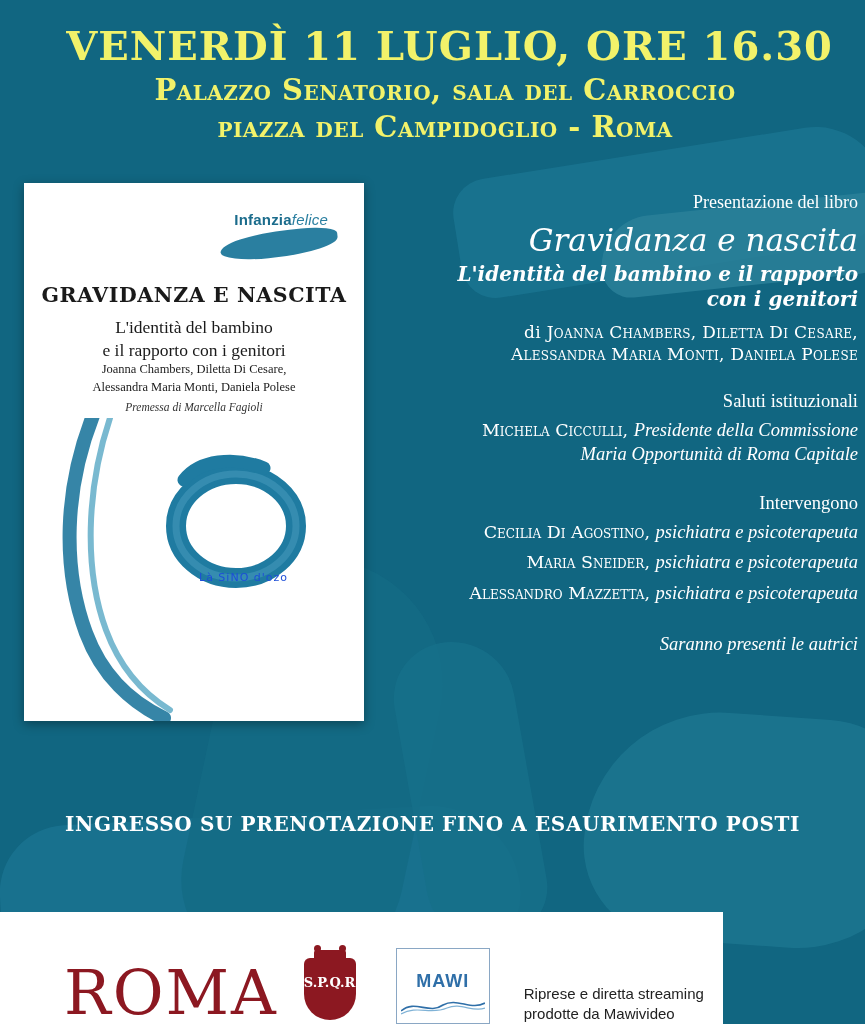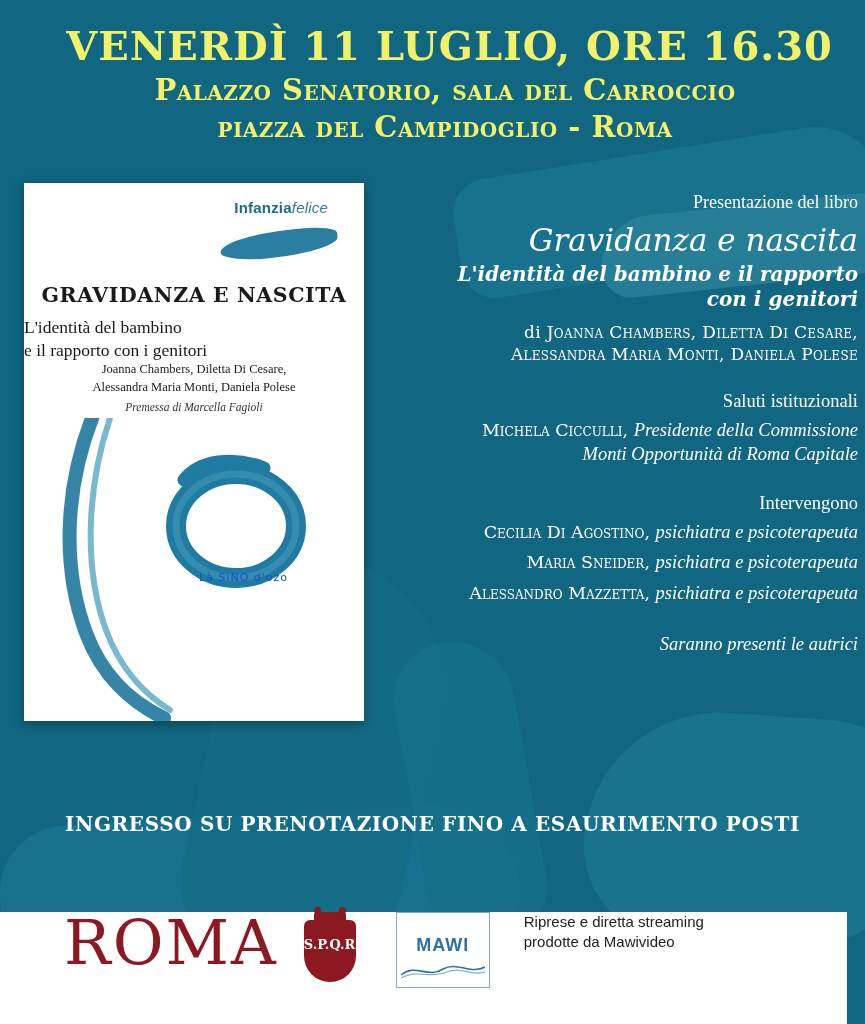--- a/index.html
+++ b/index.html
@@ -112,21 +112,21 @@
     z-index: 5;
     overflow: hidden;
   }
   .cover-inner {
     position: relative;
     width: 100%;
     height: 100%;
   }
   .imprint {
     position: absolute;
-    top: 16px;
+    top: 28px;
     right: 36px;
     font-family: "Liberation Sans", sans-serif;
     font-size: 15px;
     font-weight: bold;
     color: #1b6c8c;
     letter-spacing: 0.2px;
   }
   .imprint em {
     font-style: italic;
     font-weight: normal;
@@ -150,20 +150,21 @@
     font-family: "DejaVu Serif", serif;
     font-weight: bold;
     font-size: 20.5px;
     letter-spacing: 0.6px;
     color: #1a1a1a;
   }
   .cover-sub {
     position: absolute;
     top: 133px;
     left: 0; right: 0;
+    text-align: center;
     font-family: "Liberation Serif", serif;
     font-size: 17.5px;
     color: #1a1a1a;
     line-height: 1.3;
   }
   .cover-authors {
     position: absolute;
     top: 177px;
     left: 0; right: 0;
     text-align: center;
@@ -289,26 +290,26 @@
     font-variant: small-caps;
     letter-spacing: 0.6px;
     color: #ffffff;
     z-index: 6;
   }
 
   
   .footer {
     position: absolute;
     left: 0; bottom: 0;
-    width: 847px;
+    width: 723px;
     height: 112px;
     background: #ffffff;
     z-index: 7;
     display: flex;
-    align-items: flex-start;
+    align-items: flex-end;
   }
   .logo-roma {
     margin-left: 64px;
     font-family: "DejaVu Serif", serif;
     font-size: 62px;
     letter-spacing: 2px;
     color: #8c1821;
     line-height: 1;
   }
   .logo-spqr {
@@ -440,21 +441,21 @@
       <span class="lc">di</span>
       <span>Joanna Chambers, Diletta Di Cesare,</span><br>
       <span>Alessandra Maria Monti, Daniela Polese</span>
     </div>
 
     <div class="block">
       <div class="block-head">Saluti istituzionali</div>
       <div class="person">
         <span>Michela Cicculli,</span>
         <span class="role">Presidente della Commissione</span>
-        <span class="role-b">Monti Opportunità di Roma Capitale</span>
+        <span class="role-b">Maria Opportunità di Roma Capitale</span>
       </div>
     </div>
 
     <div class="block">
       <div class="block-head">Intervengono</div>
       <div class="person">
         <span>Cecilia Di Agostino,</span>
         <span class="role">psichiatra e psicoterapeuta</span>
       </div>
       <div class="person">

